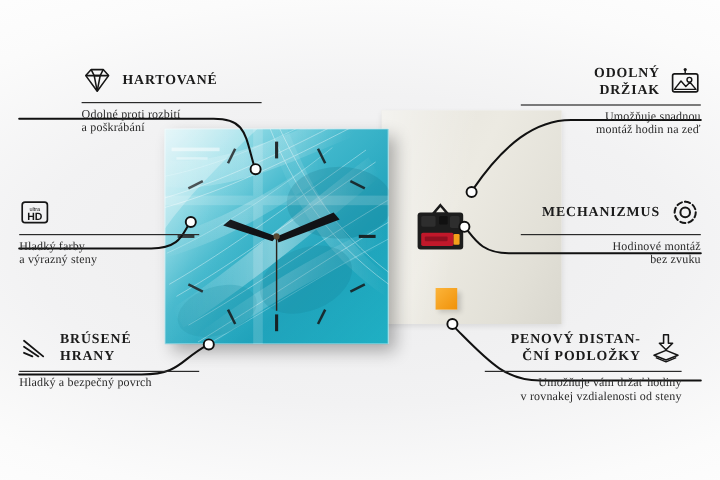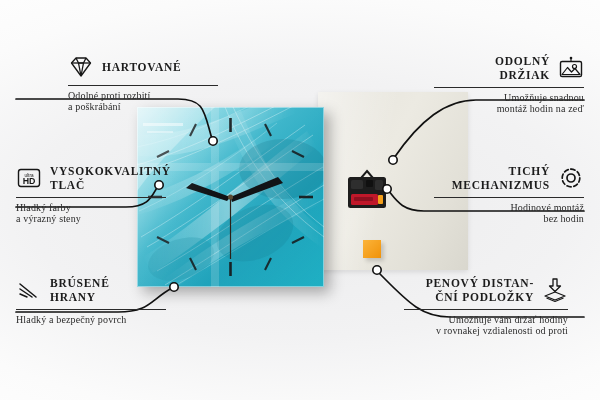--- a/index.html
+++ b/index.html
@@ -246,24 +246,20 @@
     </div>
   </div>
 
   <div class="feat left" style="left:16px;top:164px;width:150px;">
     <div class="head">
       <svg class="ico" viewBox="0 0 26 26">
         <rect x="2.5" y="4.5" width="21" height="17" rx="2.4" fill="none" stroke="#161616" stroke-width="1.4"></rect>
         <text x="13" y="11.6" font-family="Liberation Sans, sans-serif" font-size="4.6" text-anchor="middle" fill="#161616">ultra</text>
         <text x="13" y="19.4" font-family="Liberation Sans, sans-serif" font-size="8.8" font-weight="bold" text-anchor="middle" fill="#161616">HD</text>
       </svg>
-      <div class="titles">
-        <div>VYSOKOKVALITNÝ</div>
-        <div>TLAČ</div>
-      </div>
     </div>
     <div class="rule"></div>
     <div class="desc">
       <div>Hladký farby</div>
       <div>a výrazný steny</div>
     </div>
   </div>
 
   <div class="feat left" style="left:16px;top:276px;width:150px;">
     <div class="head">
@@ -302,49 +298,48 @@
     <div class="rule"></div>
     <div class="desc">
       <div>Umožňuje snadnou</div>
       <div>montáž hodin na zeď</div>
     </div>
   </div>
 
   <div class="feat right" style="left:434px;top:164px;width:150px;">
     <div class="head">
       <div class="titles">
-        <div>TICHÝ</div>
         <div>MECHANIZMUS</div>
       </div>
       <svg class="ico" viewBox="0 0 26 26">
         <g fill="none" stroke="#161616" stroke-width="1.7" stroke-linecap="round" stroke-linejoin="round">
           <path d="M13 4.2 a8.8 8.8 0 1 1 -0.01 0" stroke-dasharray="4.2 2.6"></path>
           <circle cx="13" cy="13" r="4"></circle>
         </g>
       </svg>
     </div>
     <div class="rule"></div>
     <div class="desc">
       <div>Hodinové montáž</div>
-      <div>bez hodin</div>
+      <div>bez zvuku</div>
     </div>
   </div>
 
   <div class="feat right" style="left:404px;top:276px;width:164px;">
     <div class="head">
       <div class="titles">
         <div>PENOVÝ DISTAN-</div>
         <div>ČNÍ PODLOŽKY</div>
       </div>
       <svg class="ico" viewBox="0 0 26 26">
         <path d="M11 2 L15 2 L15 9 L18.5 9 L13 14.5 L7.5 9 L11 9 Z" fill="none" stroke="#161616" stroke-width="1.3" stroke-linejoin="round"></path>
         <path d="M13 15 L23 19 L13 23 L3 19 Z" fill="none" stroke="#161616" stroke-width="1.3" stroke-linejoin="round"></path>
         <path d="M4.5 21 L13 24.5 L21.5 21" fill="none" stroke="#161616" stroke-width="1.1" stroke-linejoin="round"></path>
       </svg>
     </div>
     <div class="rule"></div>
     <div class="desc">
       <div>Umožňuje vám držať hodiny</div>
-      <div>v rovnakej vzdialenosti od proti</div>
+      <div>v rovnakej vzdialenosti od steny</div>
     </div>
   </div>
 
 </div>
 
 </body></html>

